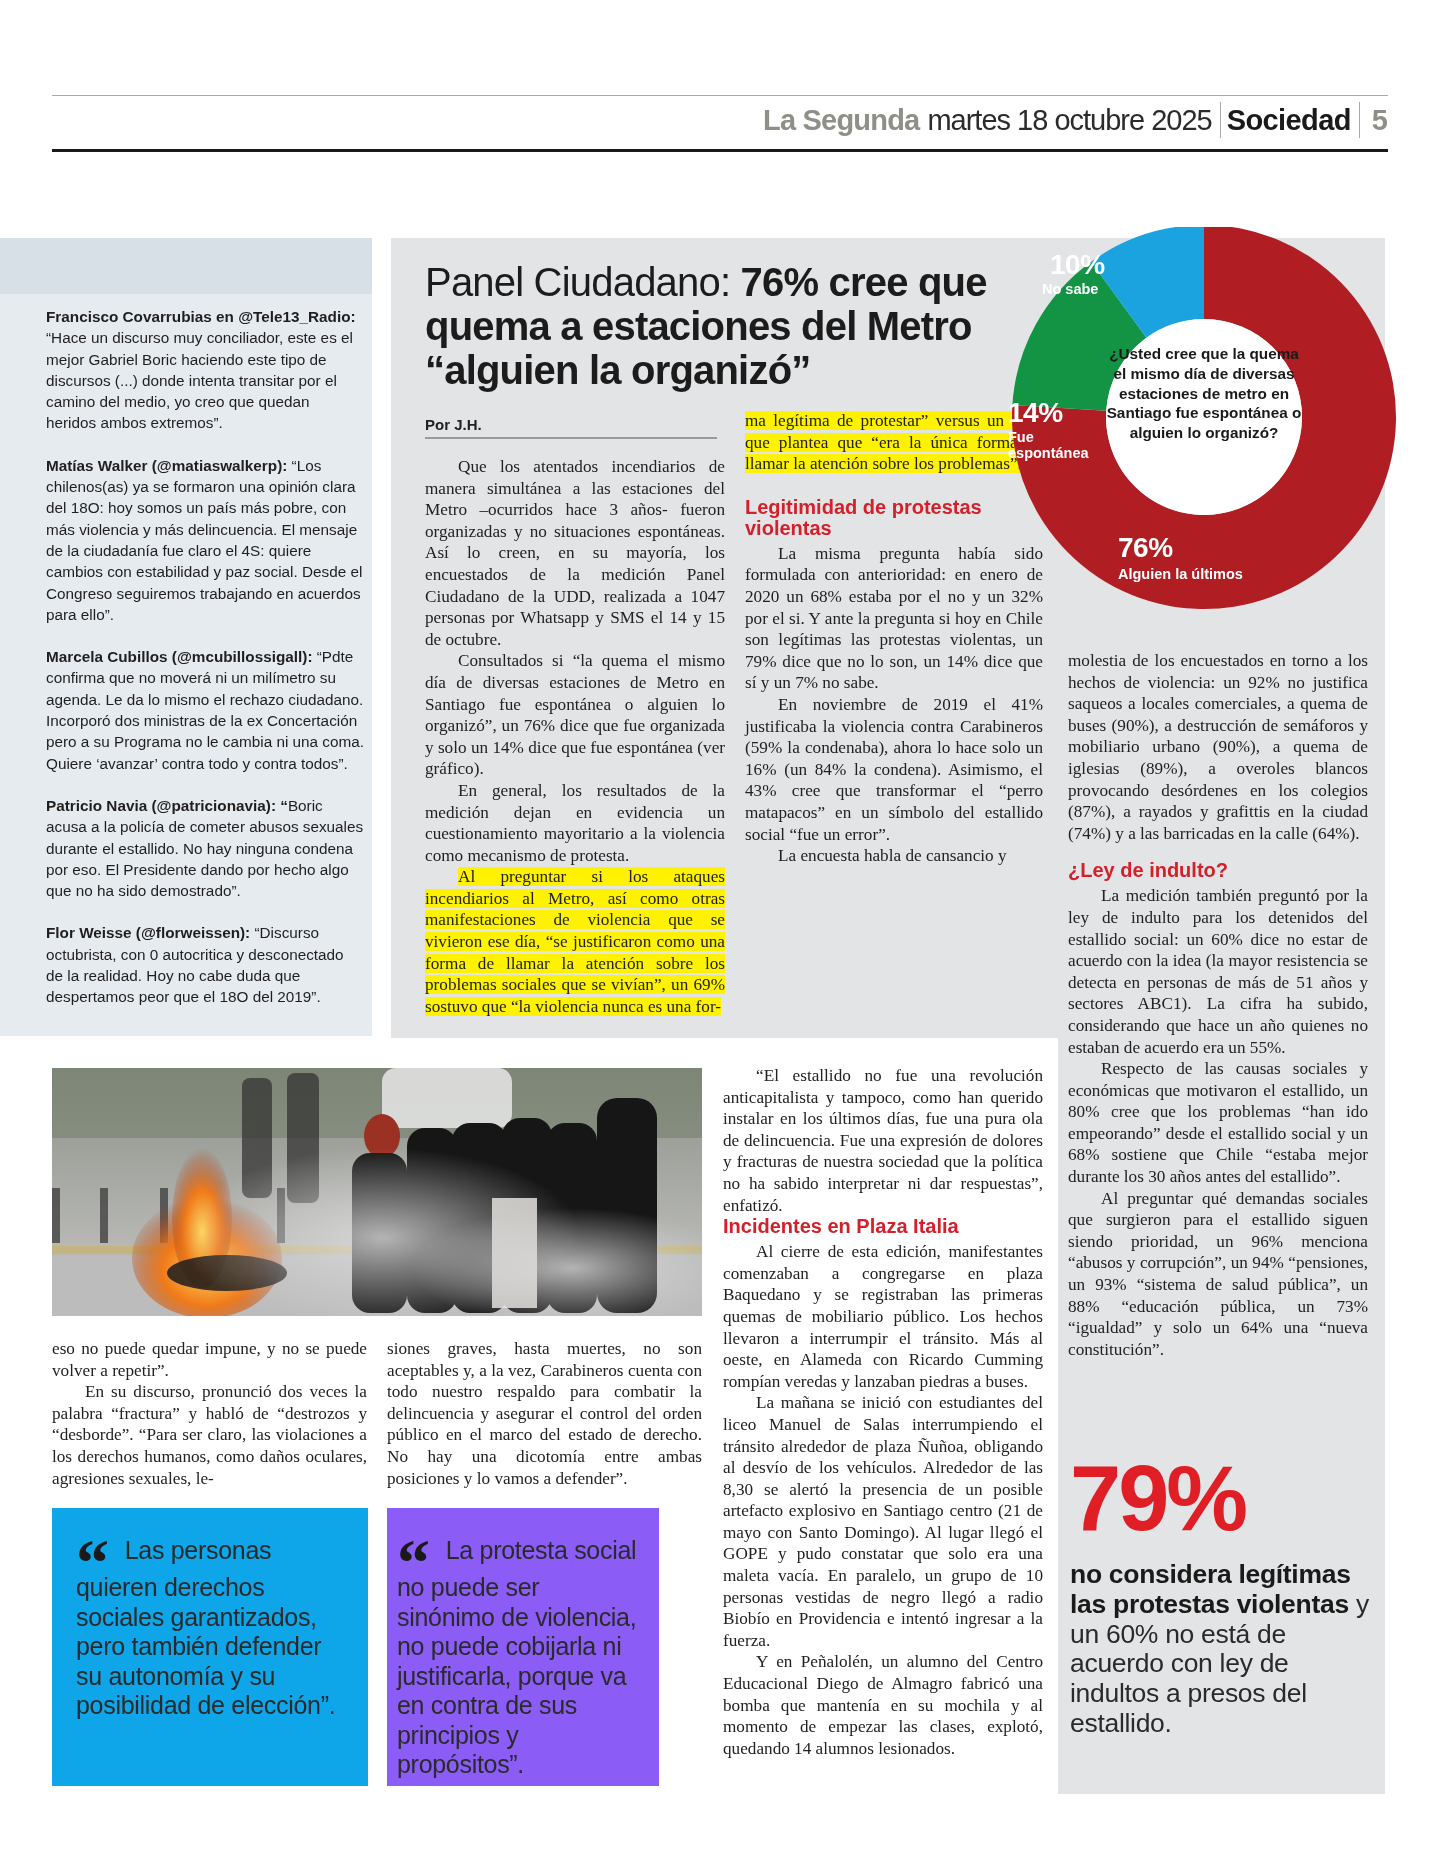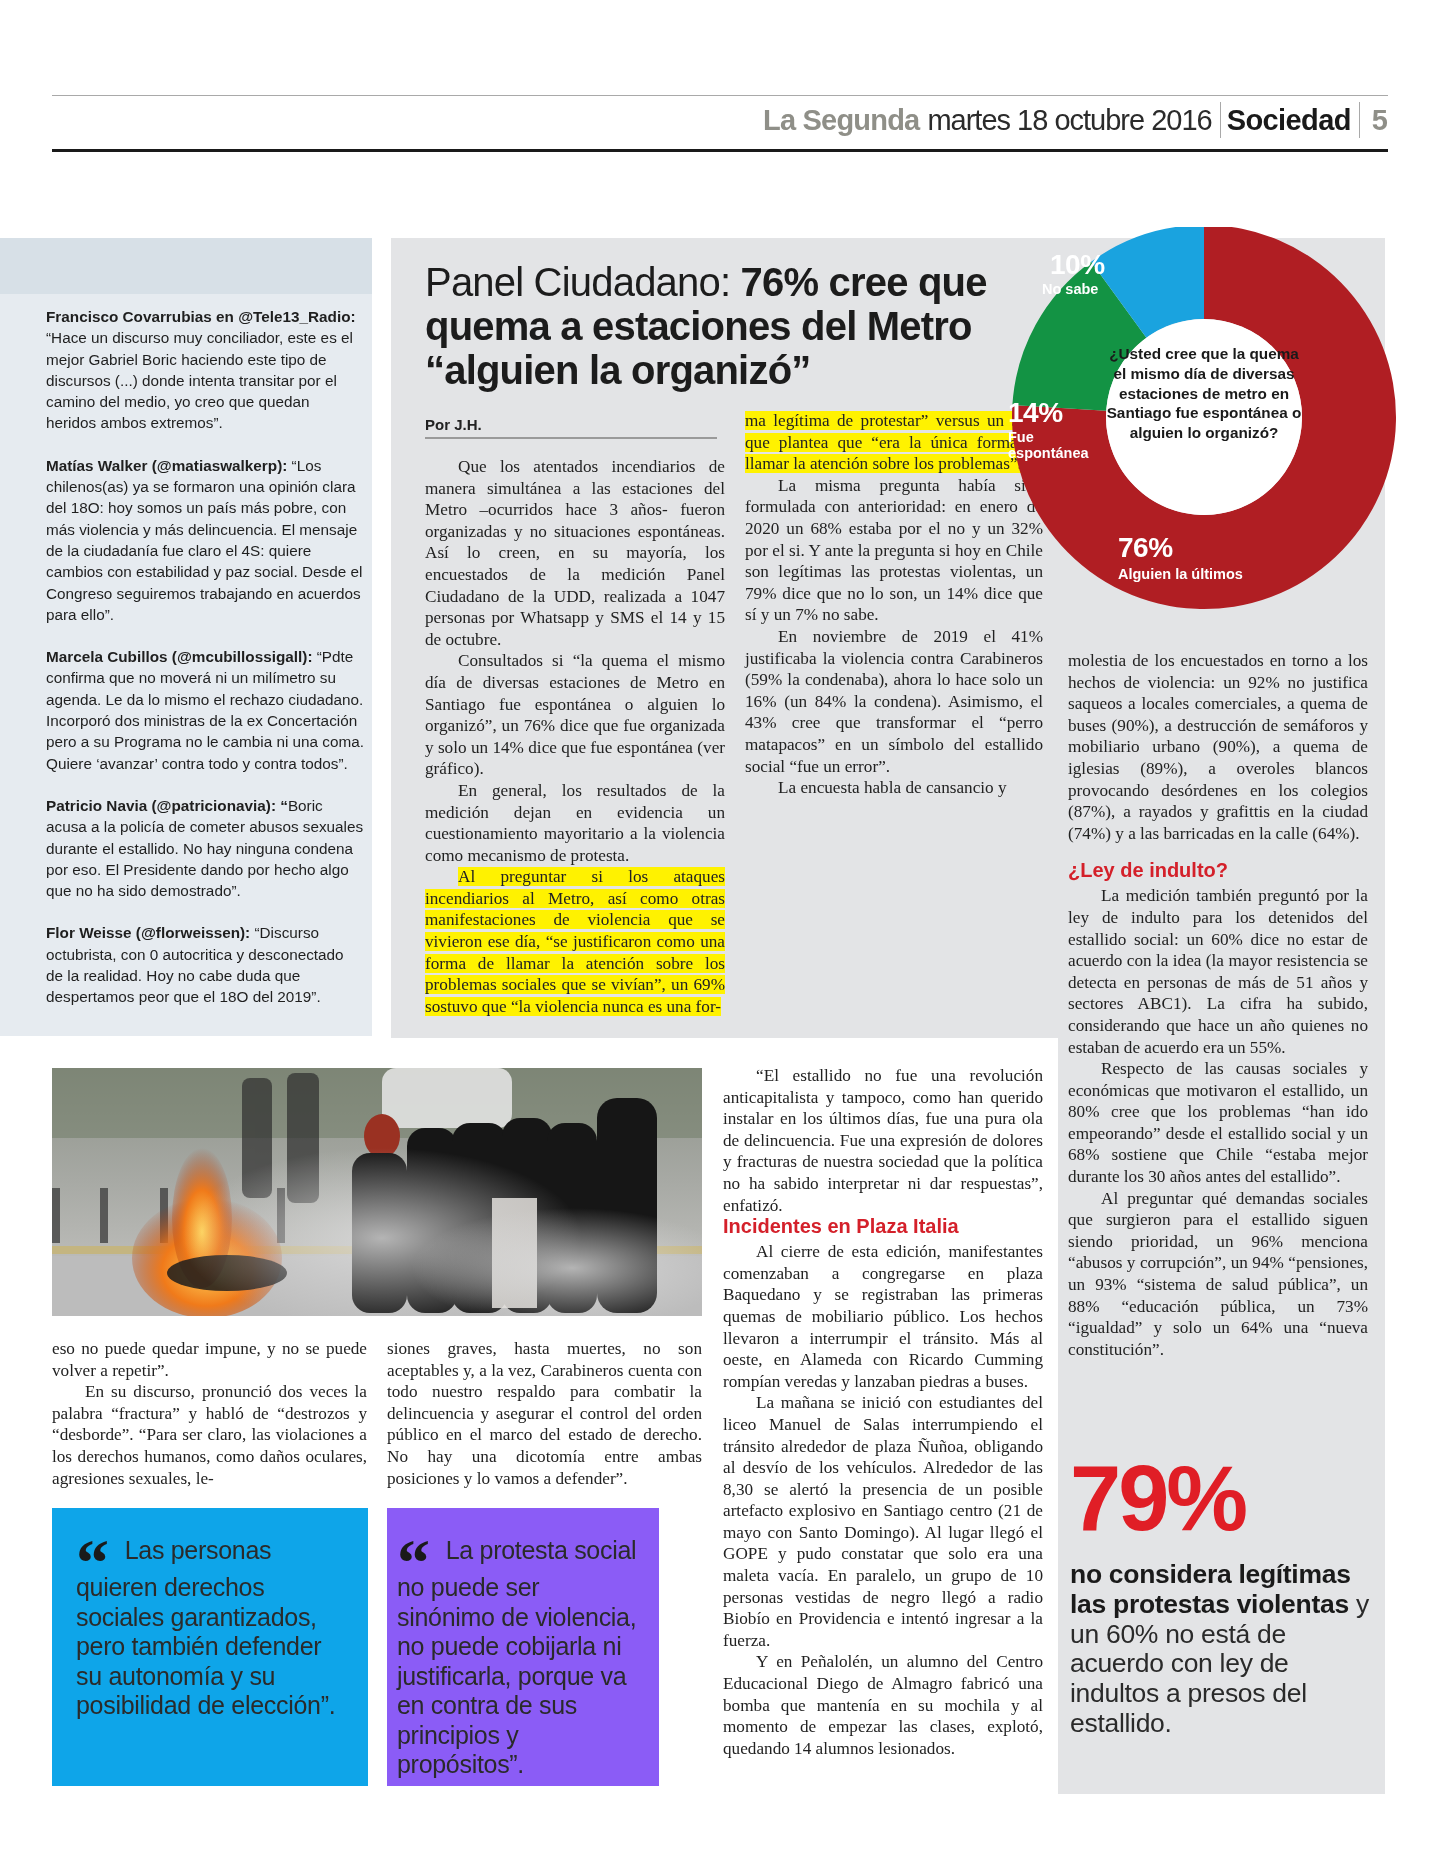--- a/index.html
+++ b/index.html
@@ -68,21 +68,21 @@
   .big-stat { left: 1070px; top: 1448px; font-size: 92px; font-weight: 700; color: #e01e26; letter-spacing: -3px; line-height: 100px; }
   .big-stat-text { left: 1070px; top: 1560px; width: 300px; font-size: 26.5px; line-height: 29.8px; color: #2a2a2a; letter-spacing: -0.3px; }
   .big-stat-text b { font-weight: 700; color: #1a1a1a; }
 </style>
 </head>
 <body>
 
 <div class="abs top-rule"></div>
 <div class="abs masthead">
   <span class="mh-paper">La Segunda</span>
-  <span class="mh-date">martes 18 octubre 2016</span>
+  <span class="mh-date">martes 18 octubre 2025</span>
   <span class="mh-sep"></span>
   <span class="mh-section">Sociedad</span>
   <span class="mh-sep"></span>
   <span class="mh-page">5</span>
 </div>
 <div class="abs bottom-rule"></div>
 
 <div class="abs tweet-panel"></div>
 <div class="abs tweet-panel-head"></div>
 <div class="abs tweets">
@@ -104,20 +104,21 @@
 
 <div class="abs col col1">
   <p>Que los atentados incendiarios de manera simultánea a las estaciones del Metro –ocurridos hace 3 años- fueron organizadas y no situaciones espontáneas. Así lo creen, en su mayoría, los encuestados de la medición Panel Ciudadano de la UDD, realizada a 1047 personas por Whatsapp y SMS el 14 y 15 de octubre.</p>
   <p>Consultados si “la quema el mismo día de diversas estaciones de Metro en Santiago fue espontánea o alguien lo organizó”, un 76% dice que fue organizada y solo un 14% dice que fue espontánea (ver gráfico).</p>
   <p>En general, los resultados de la medición dejan en evidencia un cuestionamiento mayoritario a la violencia como mecanismo de protesta.</p>
   <p><span class="hl">Al preguntar si los ataques incendiarios al Metro, así como otras manifestaciones de violencia que se vivieron ese día, “se justificaron como una forma de llamar la atención sobre los problemas sociales que se vivían”, un 69% sostuvo que “la violencia nunca es una for-</span></p>
 </div>
 
 <div class="abs col col2">
   <p class="noind"><span class="hl">ma legítima de protestar” versus un 31% que plantea que “era la única forma de llamar la atención sobre los problemas”.</span></p>
+  <h3 class="subhead" style="margin-top:22px">Legitimidad de protestas violentas</h3>
   <p>La misma pregunta había sido formulada con anterioridad: en enero de 2020 un 68% estaba por el no y un 32% por el si. Y ante la pregunta si hoy en Chile son legítimas las protestas violentas, un 79% dice que no lo son, un 14% dice que sí y un 7% no sabe.</p>
   <p>En noviembre de 2019 el 41% justificaba la violencia contra Carabineros (59% la condenaba), ahora lo hace solo un 16% (un 84% la condena). Asimismo, el 43% cree que transformar el “perro matapacos” en un símbolo del estallido social “fue un error”.</p>
   <p>La encuesta habla de cansancio y</p>
 </div>
 
 <div class="abs col col3">
   <p class="noind">molestia de los encuestados en torno a los hechos de violencia: un 92% no justifica saqueos a locales comerciales, a quema de buses (90%), a destrucción de semáforos y mobiliario urbano (90%), a quema de iglesias (89%), a overoles blancos provocando desórdenes en los colegios (87%), a rayados y grafittis en la ciudad (74%) y a las barricadas en la calle (64%).</p>
   <h3 class="subhead" style="margin-top:16px">¿Ley de indulto?</h3>
   <p>La medición también preguntó por la ley de indulto para los detenidos del estallido social: un 60% dice no estar de acuerdo con la idea (la mayor resistencia se detecta en personas de más de 51 años y sectores ABC1). La cifra ha subido, considerando que hace un año quienes no estaban de acuerdo era un 55%.</p>
   <p>Respecto de las causas sociales y económicas que motivaron el estallido, un 80% cree que los problemas “han ido empeorando” desde el estallido social y un 68% sostiene que Chile “estaba mejor durante los 30 años antes del estallido”.</p>

